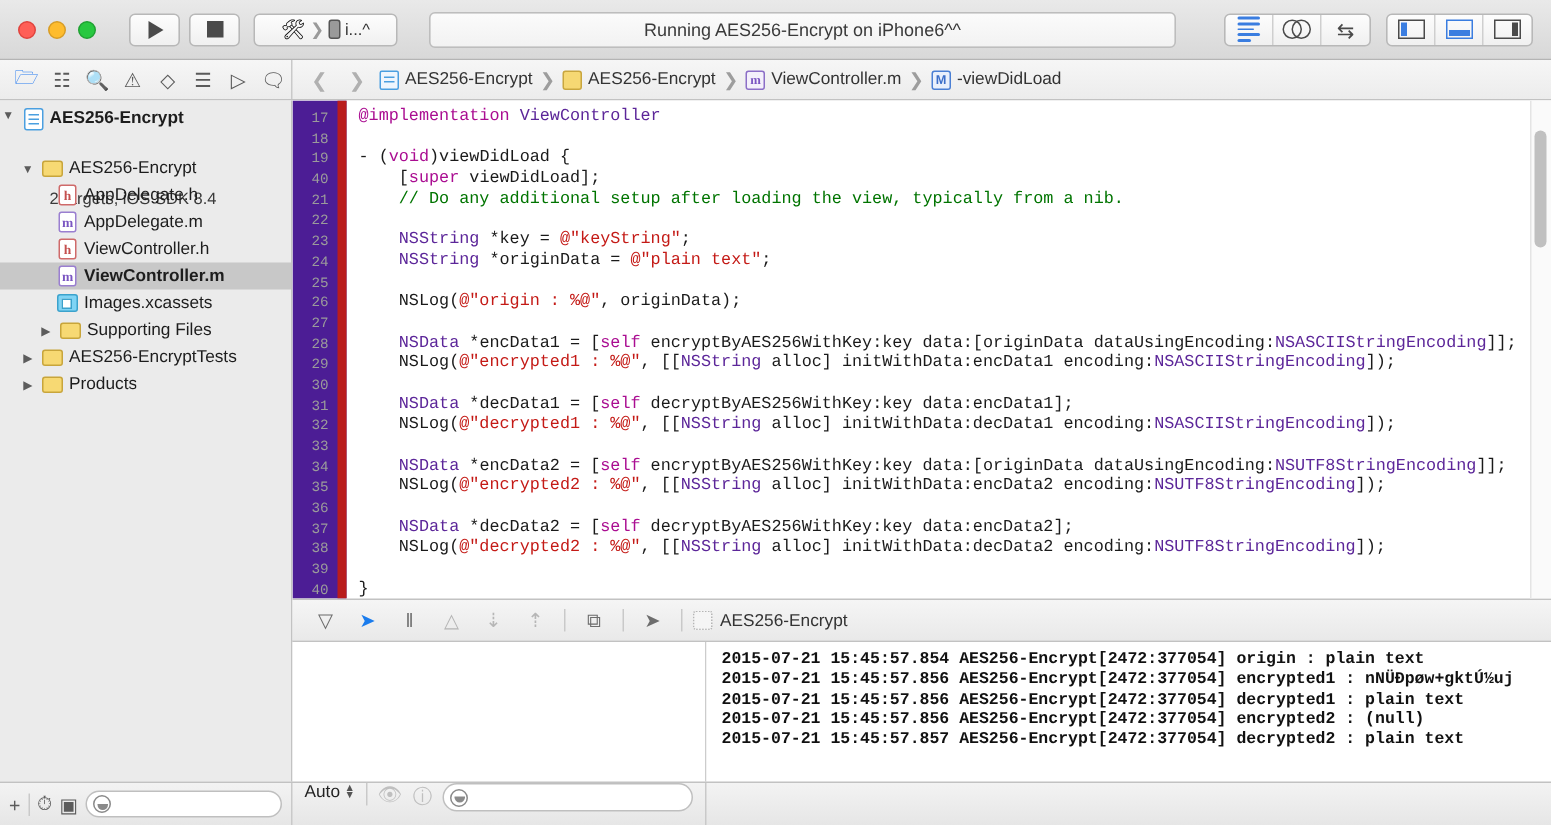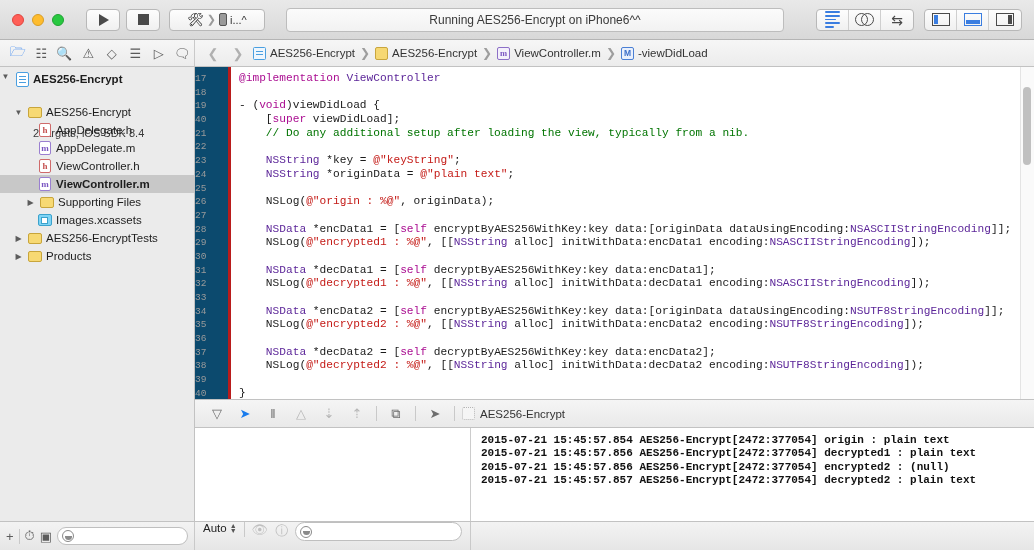--- a/index.html
+++ b/index.html
@@ -151,22 +151,22 @@
   .filterbox { flex:1; height: 18px; background:#fff; border:1px solid #bfbfbf; border-radius: 9px;
                display:flex; align-items:center; padding-left: 4px; }
   .fbicon { width:12px;height:12px;border:1.3px solid #8a8a8a;border-radius:50%;position:relative;background:#fff; }
   .fbicon::after{content:"";position:absolute;left:1.5px;right:1.5px;bottom:1.5px;height:4px;background:#8a8a8a;border-radius:0 0 5px 5px;}
 
   
   .rightcol { flex: 1; display: flex; flex-direction: column; min-width: 0; }
 
   .editor { height: 333px; min-height:333px; display: flex; position: relative;
             background: #fff; overflow: hidden; border-bottom: 1px solid #c2c2c2; }
-  .gutter { width: 36px; min-width:36px; background: #0c4a6e; border-right: 3px solid #b91c1c;
-            text-align: left; padding-right: 6px; padding-top: 5px;
+  .gutter { width: 36px; min-width:36px; background: #4c1d95; border-right: 6px solid #b91c1c;
+            text-align: right; padding-right: 6px; padding-top: 5px;
             font-family: "Liberation Mono", monospace; font-size: 9.5px; color: #9b9b9b; }
   .gutter div { height: 13.7px; line-height: 13.7px; }
   .code { flex: 1; padding-top: 5px; padding-left: 8px;
           font-family: "Liberation Mono", monospace; font-size: 11.2px;
           color: #1a1a1a; white-space: pre; overflow: hidden; }
   .code div { height: 13.7px; line-height: 13.7px; }
   .kw   { color: #aa0d91; }        
   .typ  { color: #5c2699; }        
   .str  { color: #c41a16; }        
   .cmt  { color: #007400; }
@@ -358,32 +358,32 @@
               <span class="ic-h">h</span>
             </span>
           <span class="lbl">ViewController.h</span>
         </div>
         <div class="row selected bold" style="padding-left:38px">
           <span class="ico">
               <span class="ic-m">m</span>
             </span>
           <span class="lbl">ViewController.m</span>
         </div>
+        <div class="row" style="padding-left:38px">
+          <span class="ico">
+              <span class="ic-xc"></span>
+            </span>
+          <span class="lbl">Images.xcassets</span>
+        </div>
         <div class="row" style="padding-left:25px">
           <span class="disc closed"></span>
           <span class="ico">
               <span class="ic-folder"></span>
             </span>
           <span class="lbl">Supporting Files</span>
-        </div>
-        <div class="row" style="padding-left:38px">
-          <span class="ico">
-              <span class="ic-xc"></span>
-            </span>
-          <span class="lbl">Images.xcassets</span>
         </div>
         <div class="row" style="padding-left:13px">
           <span class="disc closed"></span>
           <span class="ico">
               <span class="ic-folder"></span>
             </span>
           <span class="lbl">AES256-EncryptTests</span>
         </div>
         <div class="row" style="padding-left:13px">
           <span class="disc closed"></span>
@@ -444,20 +444,21 @@
         <span class="dbg-crumb">
           <span class="thread-ico"></span>
           <span>AES256-Encrypt</span>
         </span>
       </div>
 
       <div class="consolearea">
         <div class="varspane"></div>
         <div class="outpane">
             <div>2015-07-21 15:45:57.854 AES256-Encrypt[2472:377054] origin : plain text</div>
+            <div>2015-07-21 15:45:57.856 AES256-Encrypt[2472:377054] encrypted1 : nNÜÐpøw+gktÚ½uj</div>
             <div>2015-07-21 15:45:57.856 AES256-Encrypt[2472:377054] decrypted1 : plain text</div>
             <div>2015-07-21 15:45:57.856 AES256-Encrypt[2472:377054] encrypted2 : (null)</div>
             <div>2015-07-21 15:45:57.857 AES256-Encrypt[2472:377054] decrypted2 : plain text</div>
           </div>
       </div>
     </div>
   </div>
 
   <div class="bottombar">
     <div class="bb-left">

